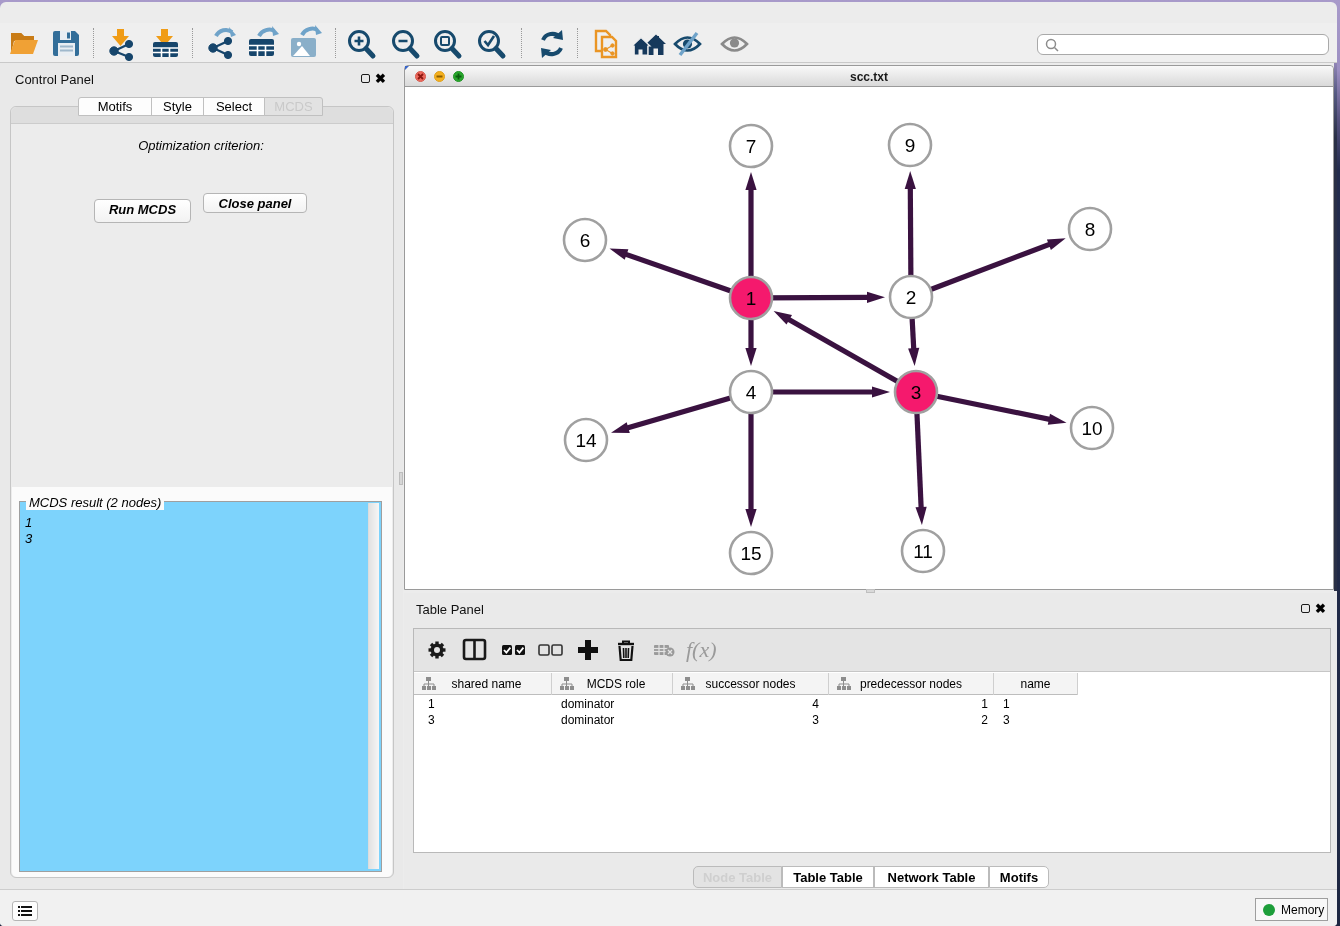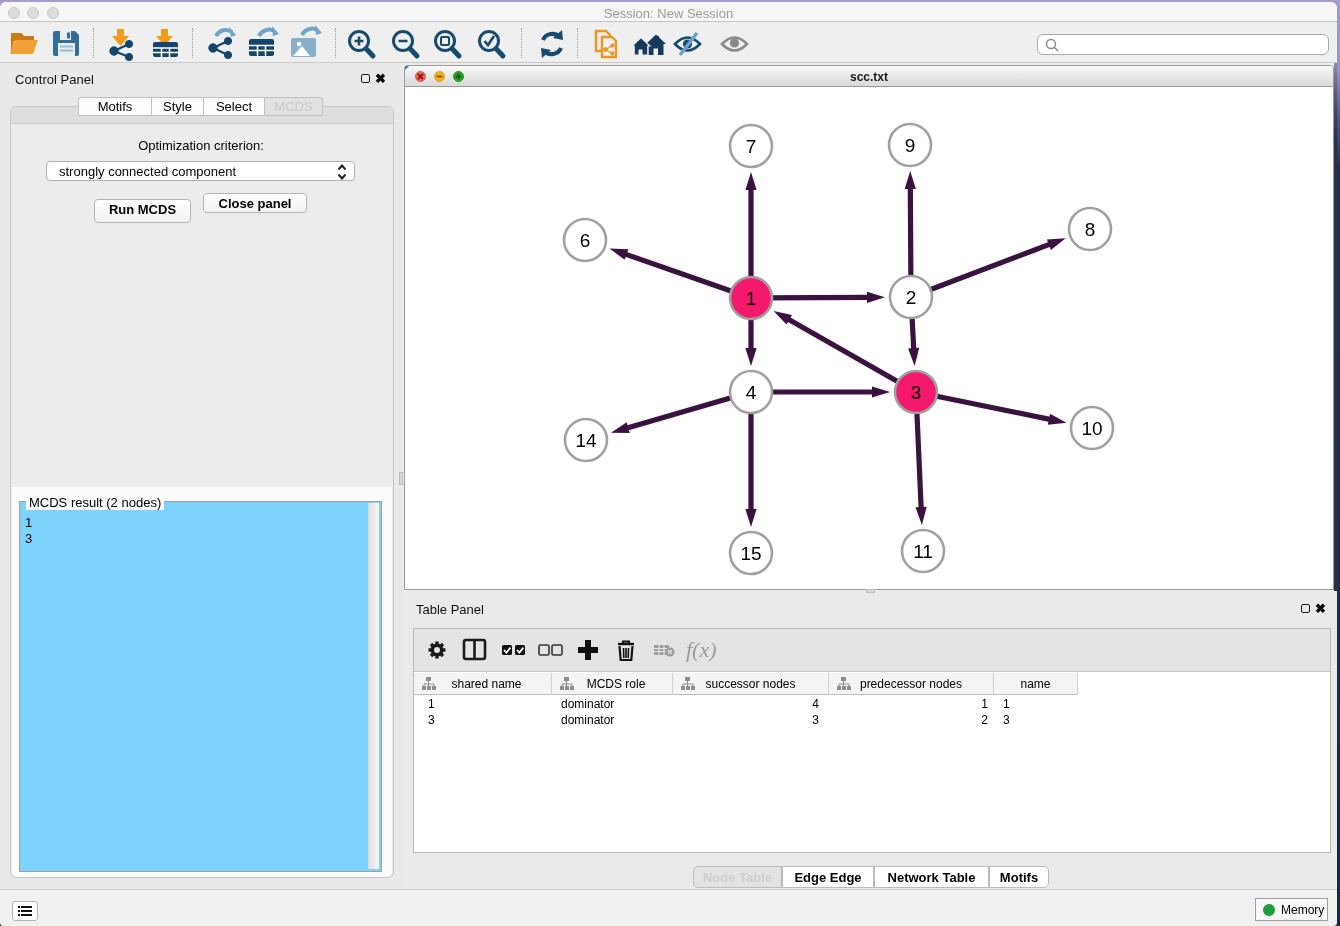--- a/index.html
+++ b/index.html
@@ -11,21 +11,21 @@
 .tl { position:absolute; top:5px; width:12px; height:12px; border-radius:50%; background:#dcdcdc; border:1px solid #c9c9c9; }
 #wtitle { position:absolute; top:4px; left:0; width:1337px; text-align:center; font-size:13px; color:#9b9b9b; }
 
 #toolbar { position:absolute; left:0; top:21px; width:1337px; height:40px; background:#efefef; border-bottom:1px solid #c9c9c9; }
 .sep { position:absolute; top:5px; height:30px; width:0; border-left:1px dotted #9a9a9a; }
 #search { position:absolute; left:1037px; top:11px; width:292px; height:21px; background:#fff; border:1px solid #a9a9a9; border-radius:6px; }
 
 #cp { position:absolute; left:0; top:61px; width:403px; height:826px; background:#e9e9e9; }
 .ptitle { font-size:13px; color:#111; }
 .tab { position:absolute; top:34px; height:19px; font-size:13px; color:#000; background:#fdfdfd; border:1px solid #c0c0c0; text-align:center; line-height:18px; z-index:2; }
-#cpane { position:absolute; left:10px; top:43px; width:384px; height:772px; background:#ececec; border:1px solid #c6c6c6; border-radius:6px; }
+#cpane { position:absolute; left:10px; top:43px; width:384px; height:772px; background:#ececec; border:1px solid #c6c6c6; border-radius:6px;font-style:italic; }
 #cpane .strip { position:absolute; left:0; top:0; width:100%; height:17px; background:#dedede; border-radius:6px 6px 0 0; border-bottom:1px solid #cccccc;}
 .btn { position:absolute; background:linear-gradient(#ffffff,#f2f2f2); border:1px solid #b5b5b5; border-radius:4px; font-size:13px; text-align:center; color:#000; }
 
 #netdesk { position:absolute; left:404px; top:61px; width:933px; height:530px; background:#ececec; }
 #netwin { position:absolute; left:0; top:2px; width:930px; height:525px; background:#fff; border:1px solid #9a9a9a; border-radius:4px 4px 0 0; }
 #nettitle { position:absolute; left:0; top:0; width:100%; height:21px; background:linear-gradient(#f9f9f9,#d9d9d9); border-bottom:1px solid #9a9a9a; border-radius:4px 4px 0 0; }
 .mtl { position:absolute; top:5px; width:11px; height:11px; border-radius:50%; }
 
 #tp { position:absolute; left:404px; top:591px; width:933px; height:296px; background:#eaeaea; }
 #tframe { position:absolute; left:9px; top:35px; width:918px; height:225px; background:#fff; border:1px solid #b9b9b9; }
@@ -33,26 +33,20 @@
 #thead { position:absolute; left:0; top:44px; width:664px; height:22px; background:#f4f4f4; border-bottom:1px solid #bdbdbd; }
 .hcol { position:absolute; top:0; height:22px; border-right:1px solid #cfcfcf; font-size:12px; color:#000; text-align:center; line-height:22px; }
 .trow { position:absolute; font-size:12px; color:#000; height:16px; line-height:16px; }
 .btab { position:absolute; top:0; height:22px; font-size:13px; font-weight:bold; background:#fff; border:1px solid #bbb; text-align:center; line-height:21px; }
 
 #status { position:absolute; left:0; top:887px; width:1337px; height:37px; background:#f1f1f1; border-top:1px solid #cdcdcd; }
 </style>
 </head>
 <body>
 <div id="win">
-  <div id="titlebar">
-    <div class="tl" style="left:8px;"></div>
-    <div class="tl" style="left:27px;"></div>
-    <div class="tl" style="left:47px;"></div>
-    <div id="wtitle">Session: New Session</div>
-  </div>
   <div id="toolbar">
     <svg width="1337" height="40" style="position:absolute;left:0;top:1.5px;">
 
       <polygon points="11,8 21,8 24,11 34,11 34,16 11,16" fill="#b36a14"></polygon>
       <polygon points="11,8 11,29 14,16 34,16 34,11 24,11 21,8" fill="#c97c16"></polygon>
       <polygon points="15,15 38,15 33,29 10,29" fill="#f0a135"></polygon>
 
       <path d="M55,6 h20 l4,4 v19 a2,2 0 0 1 -2,2 h-22 a2,2 0 0 1 -2,-2 v-21 a2,2 0 0 1 2,-2 z" fill="#336e99"></path>
       <rect x="60" y="6" width="11" height="9" fill="#e9eef3"></rect>
       <rect x="67" y="7.5" width="3" height="6" fill="#336e99"></rect>
@@ -189,26 +183,20 @@
     <div class="ptitle" style="position:absolute;left:15px;top:9px;">Control Panel</div>
     <div style="position:absolute;left:361px;top:11px;width:9px;height:9px;border:1.5px solid #1a1a1a;border-radius:2px;"></div>
     <div style="position:absolute;left:375px;top:8px;font-size:13px;font-weight:bold;color:#000;">✖</div>
     <div class="tab" style="left:78px;width:74px;border-radius:3px 0 0 0;">Motifs</div>
     <div class="tab" style="left:151px;width:53px;">Style</div>
     <div class="tab" style="left:203px;width:62px;">Select</div>
     <div class="tab" style="left:264px;width:59px;background:#e2e2e2;color:#c9c9c9;border-radius:0 3px 0 0;">MCDS</div>
     <div id="cpane">
       <div class="strip"></div>
       <div style="position:absolute;left:35px;top:31px;width:310px;text-align:center;font-size:13px;color:#000;">Optimization criterion:</div>
-      <div style="position:absolute;left:35px;top:54px;width:309px;height:20px;background:#fff;border:1px solid #b2b2b2;border-radius:4px;font-size:13px;line-height:19px;padding-left:12px;color:#000;">strongly connected component
-        <svg width="12" height="16" style="position:absolute;right:6px;top:2px;">
-            <polyline points="2.5,5.5 6,1.5 9.5,5.5" fill="none" stroke="#222" stroke-width="2"></polyline>
-            <polyline points="2.5,10.5 6,14.5 9.5,10.5" fill="none" stroke="#222" stroke-width="2"></polyline>
-          </svg>
-      </div>
       <div class="btn" style="left:83px;top:92px;width:97px;height:24px;line-height:19px;font-weight:bold;">Run MCDS</div>
       <div class="btn" style="left:192px;top:86px;width:104px;height:20px;line-height:19px;font-weight:bold;">Close panel</div>
       <div style="position:absolute;left:1px;top:380px;width:380px;height:390px;background:#fbfbfb;border-radius:0 0 5px 5px;"></div>
       <div style="position:absolute;left:8px;top:394px;width:363px;height:371px;border:1px solid #9f9f9f;background:#7dd3fc;">
         <div style="position:absolute;left:6px;top:-7px;background:#fbfbfb;padding:0 3px;font-size:13px;color:#000;">MCDS result (2 nodes)</div>
         <div style="position:absolute;right:2px;top:1px;bottom:2px;width:11px;background:linear-gradient(90deg,#e2e2e2,#f6f6f6);border-left:1px solid #dcdcdc;"></div>
         <div style="position:absolute;left:5px;top:13px;font-size:13px;line-height:16px;color:#000;">1<br>3</div>
       </div>
     </div>
   </div>
@@ -405,21 +393,21 @@
       <div class="trow" style="left:305px;top:67px;width:100px;text-align:right;">4</div>
       <div class="trow" style="left:474px;top:67px;width:100px;text-align:right;">1</div>
       <div class="trow" style="left:589px;top:67px;">1</div>
       <div class="trow" style="left:14px;top:83px;">3</div>
       <div class="trow" style="left:147px;top:83px;">dominator</div>
       <div class="trow" style="left:305px;top:83px;width:100px;text-align:right;">3</div>
       <div class="trow" style="left:474px;top:83px;width:100px;text-align:right;">2</div>
       <div class="trow" style="left:589px;top:83px;">3</div>
     </div>
     <div class="btab" style="left:289px;width:89px;background:#e3e3e3;color:#cfcfcf;border-radius:5px 0 0 5px;top:273px;">Node Table</div>
-    <div class="btab" style="left:378px;width:92px;top:273px;">Edge Edge</div>
+    <div class="btab" style="left:378px;width:92px;top:273px;">Table Table</div>
     <div class="btab" style="left:470px;width:115px;top:273px;">Network Table</div>
     <div class="btab" style="left:585px;width:60px;border-radius:0 5px 5px 0;top:273px;">Motifs</div>
   </div>
   <div id="status">
     <div style="position:absolute;left:12px;top:11px;width:26px;height:20px;background:#fdfdfd;border:1px solid #b5b5b5;border-radius:3px;">
       <svg width="24" height="18" style="position:absolute;left:0;top:0;">
           <g fill="#111">
             <rect x="5" y="4" width="2" height="2"></rect>
             <rect x="8" y="4" width="11" height="2"></rect>
             <rect x="5" y="8" width="2" height="2"></rect>

